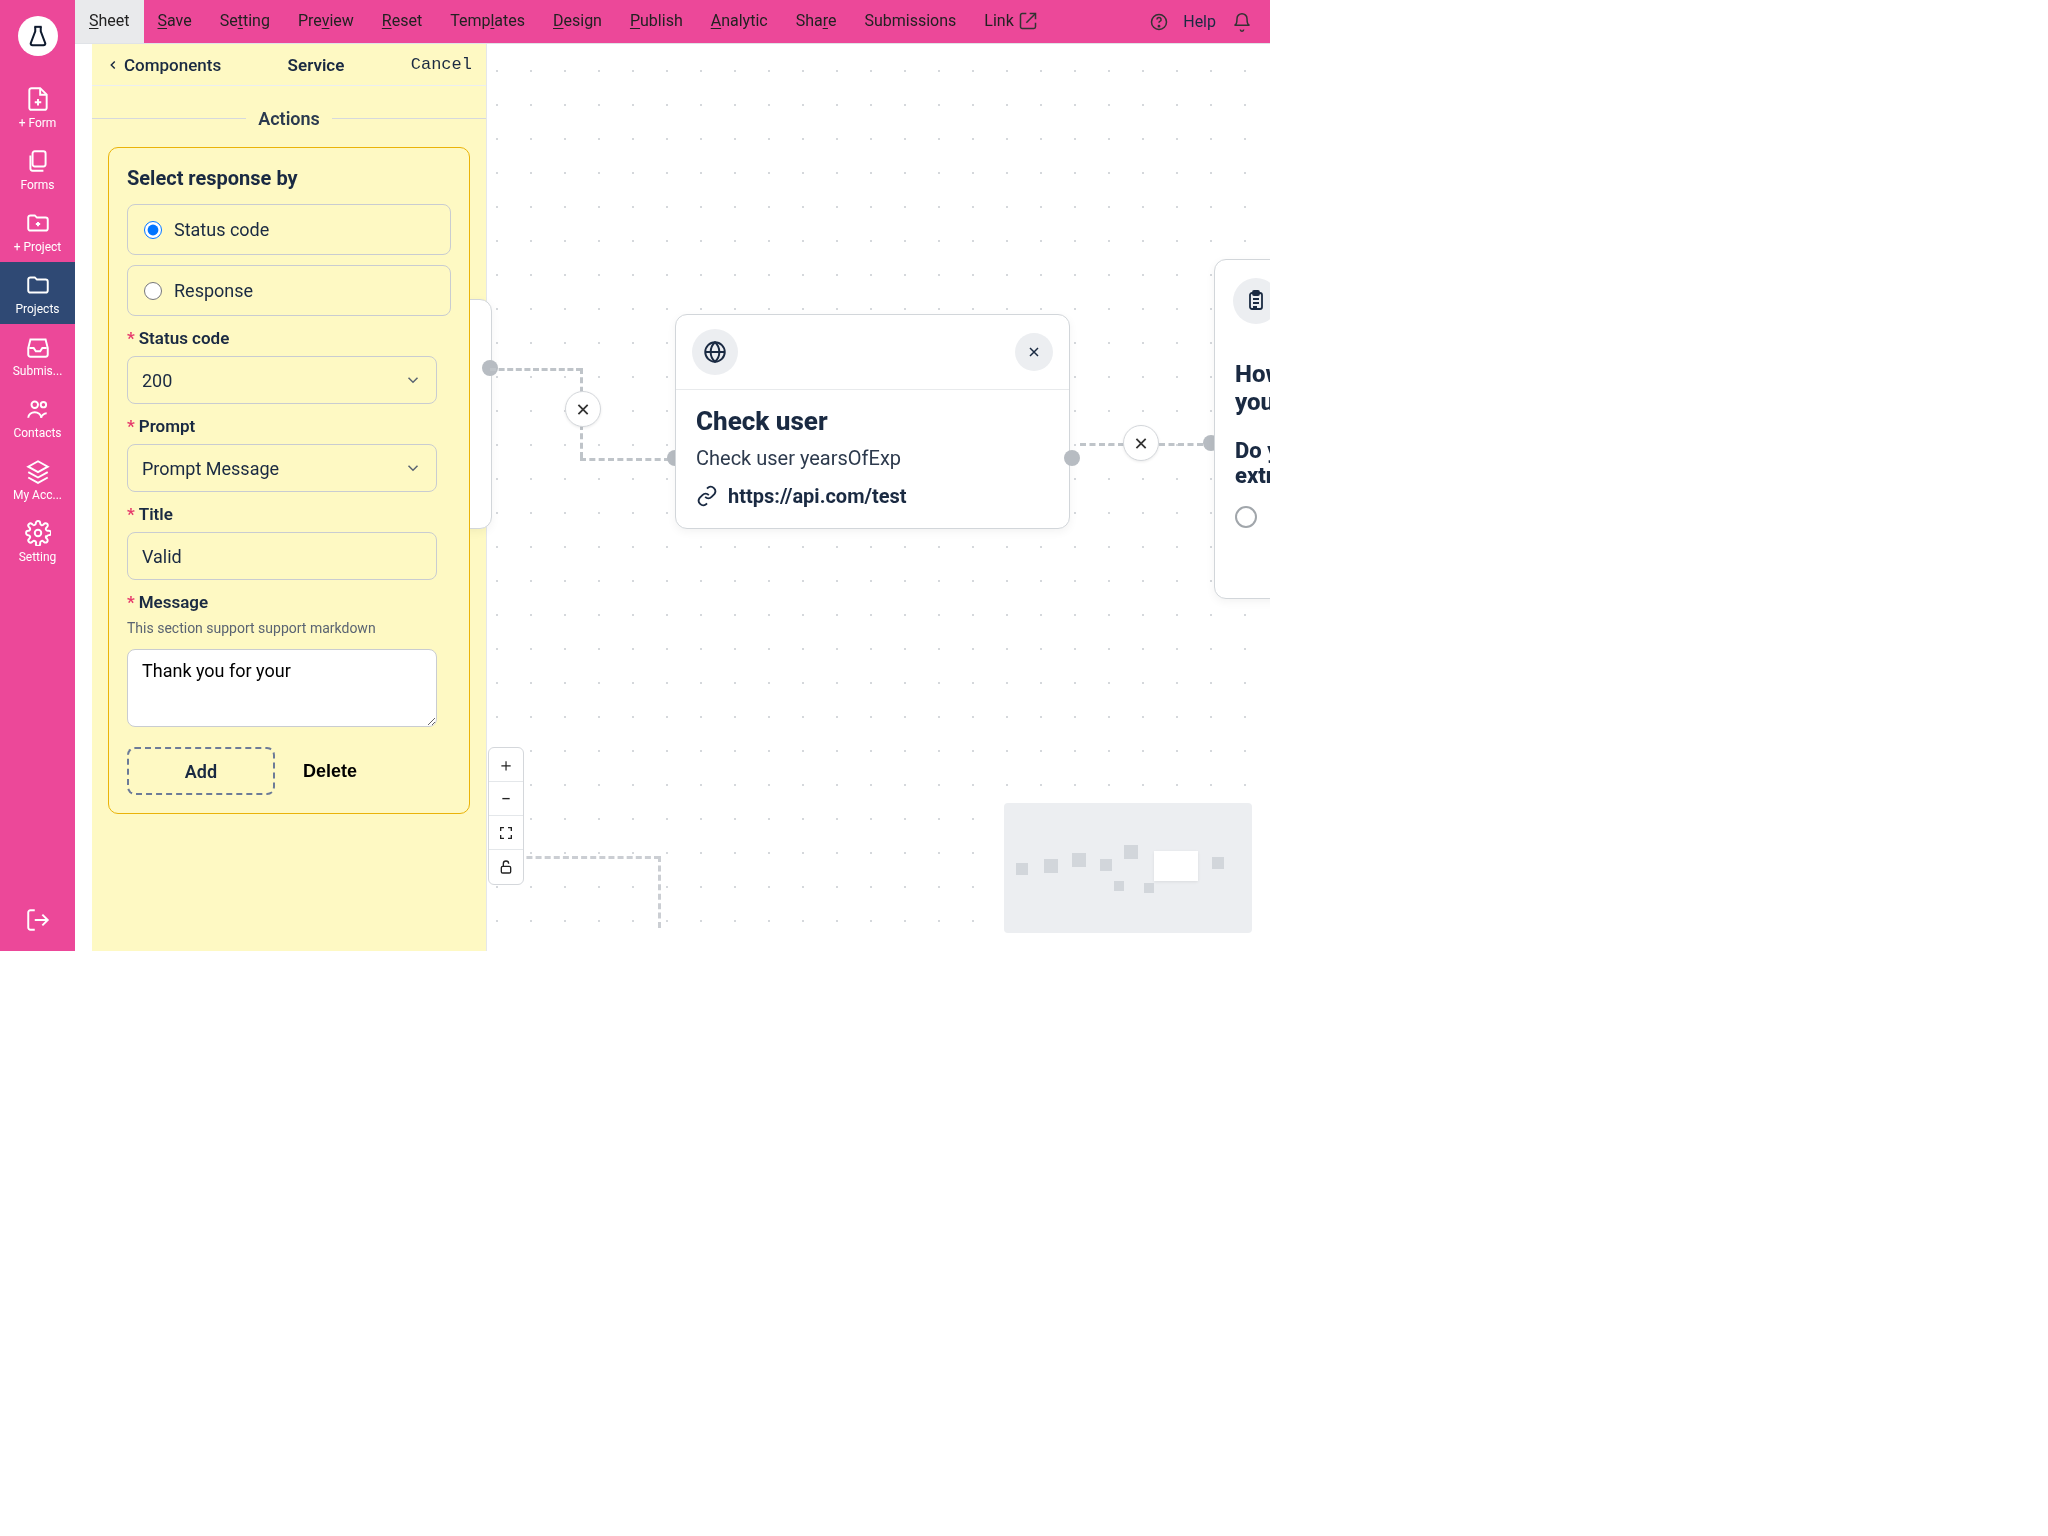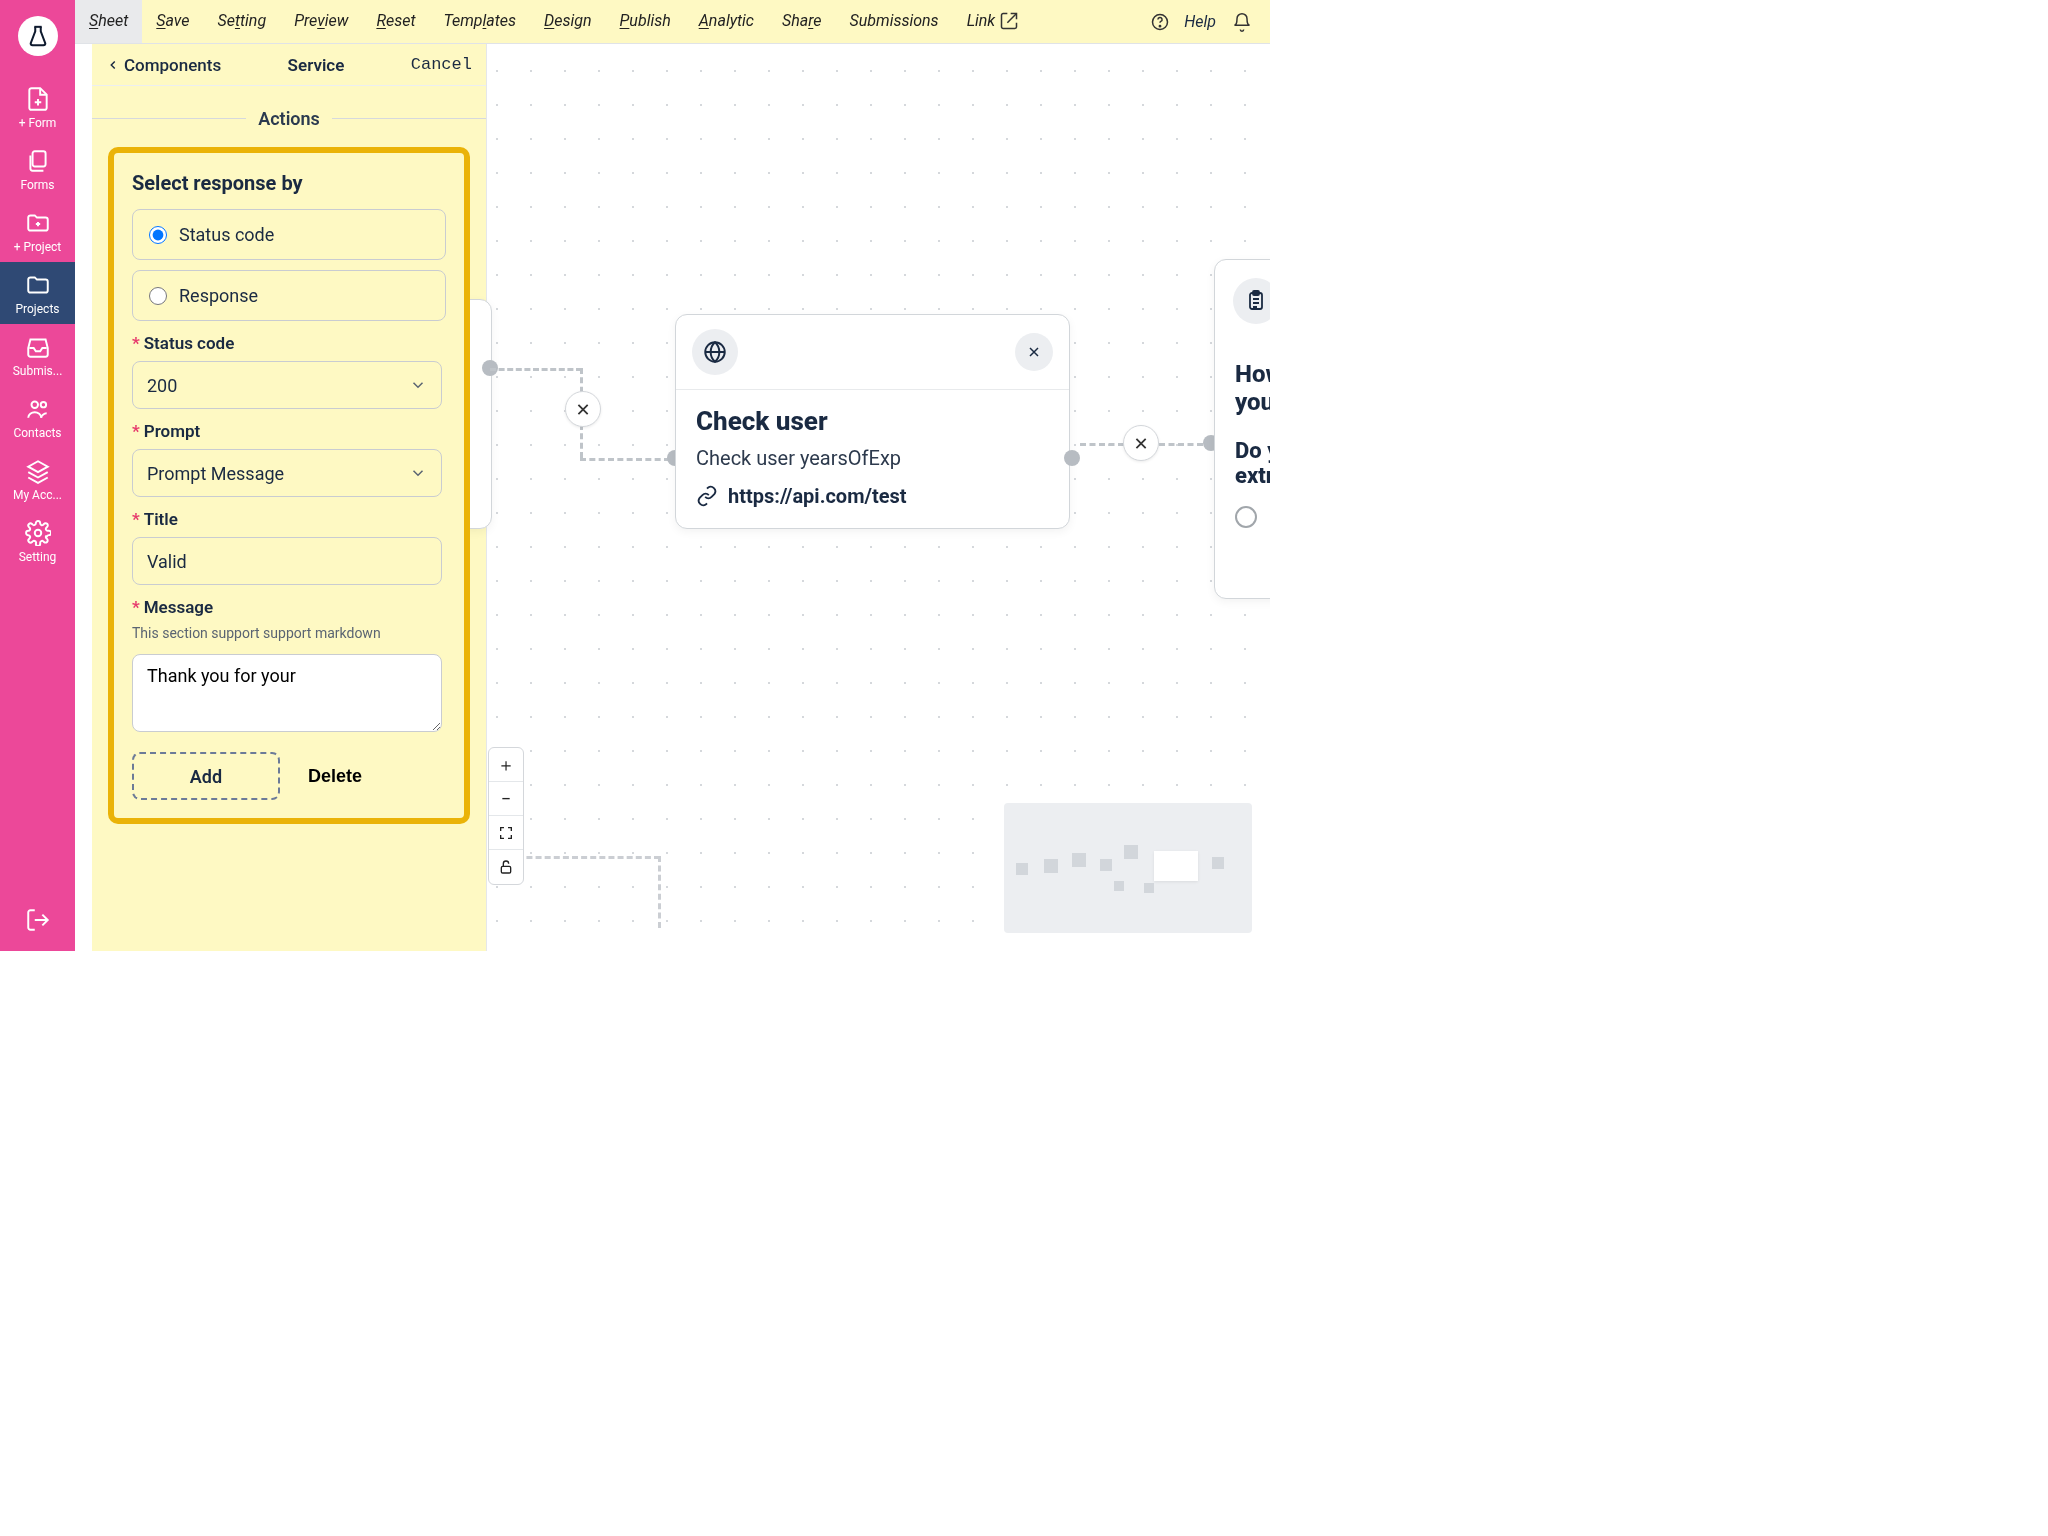--- a/index.html
+++ b/index.html
@@ -58,25 +58,24 @@
   max-width: 62px;
 }
 .sidebar-spacer { flex: 1; }
 
 
 .toolbar {
   position: absolute;
   left: 75px; top: 0;
   right: 0;
   height: 44px;
-  background: #fef9c3;
+  background: #ec4899;
   border-bottom: 1px solid #e0e3e7;
   display: flex;
   align-items: stretch;
-  font-style: italic;
 }
 .toolbar .titem {
   display: flex;
   align-items: center;
   padding: 0 14px;
   font-size: 16px;
   color: #222;
   cursor: pointer;
   border-bottom: 2px solid transparent;
 }
@@ -122,21 +121,21 @@
   display: flex; align-items: center;
   margin: 22px 0 18px 0;
 }
 .section-title-wrap .line { flex:1; height:1px; background:#d6d9dd; }
 .section-title-wrap .st-label {
   padding: 0 12px; font-size: 18px; font-weight: 600; color:#2b3a4f;
 }
 
 .form-card {
   margin: 0 16px 16px 16px;
-  border: 6px solid #eab308;
+  border: 1px solid #eab308;
   border-radius: 10px;
   padding: 18px;
 }
 .form-card h3 {
   font-size: 20px; font-weight: 700; color:#1a2a42; margin-bottom: 14px;
 }
 .radio-opt {
   border: 1px solid #c9ccd1;
   border-radius: 8px;
   padding: 14px 16px;

